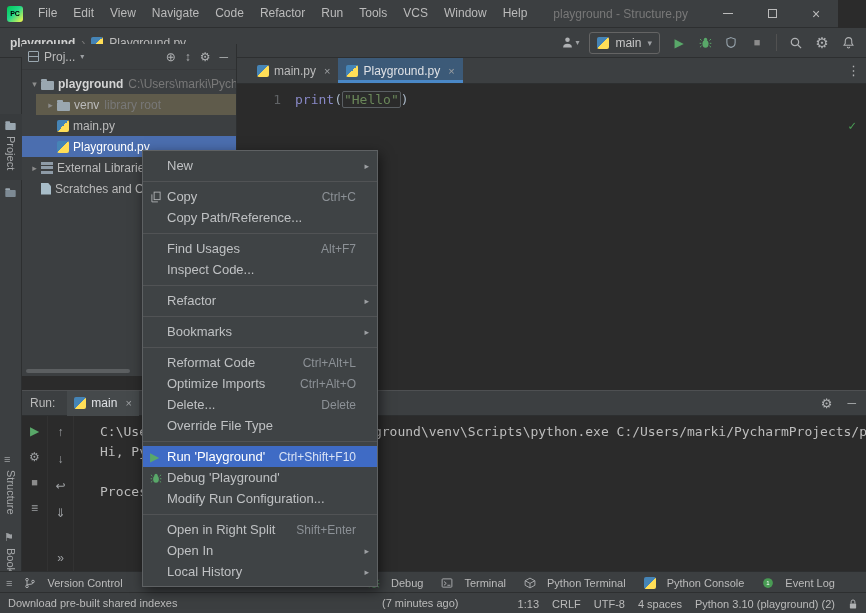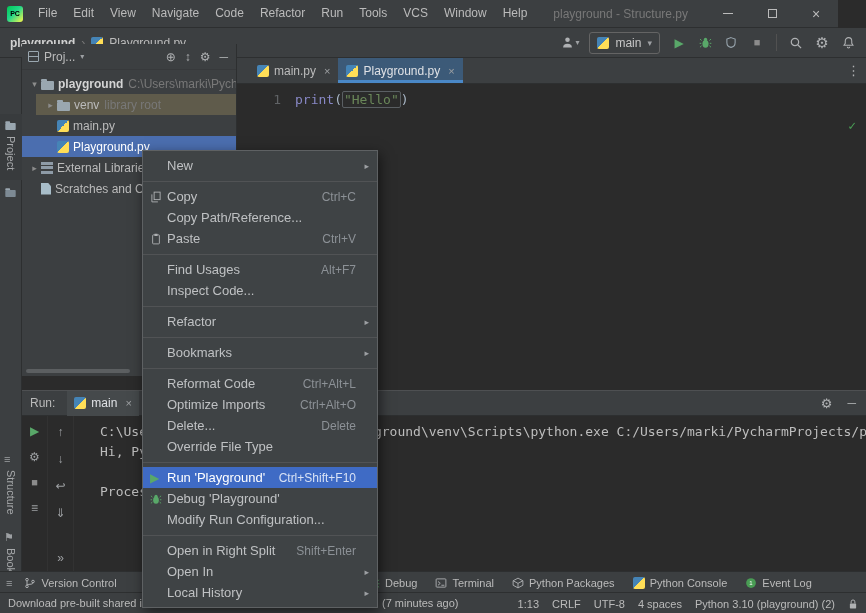--- a/index.html
+++ b/index.html
@@ -98,21 +98,21 @@
 .rp-col{position:absolute;top:0;height:100%;width:26px;border-right:1px solid #323232;
         display:flex;flex-direction:column;align-items:center;gap:13px;padding:9px 0 6px 0;color:#9da0a3;font-size:12px;}
 .rp-col .last{margin-top:auto;}
 .console{position:absolute;left:52px;top:0;right:0;bottom:0;padding:6px 0 0 26px;overflow:hidden;
          font-family:"DejaVu Sans Mono",monospace;font-size:13px;line-height:20px;color:#bdbdbd;white-space:pre;}
 
 
 .twb-bar{left:0;top:571px;width:866px;height:21px;background:#3c3f41;border-top:1px solid #2d2f30;font-size:11px;}
 .twb-left{position:absolute;left:6px;top:0;height:21px;display:flex;align-items:center;gap:12px;}
 .twb-right{position:absolute;left:368px;top:0;height:21px;display:flex;align-items:center;gap:18px;}
-.twb-item{display:flex;align-items:center;gap:5px;color:#bbb;white-space:nowrap;}
+.twb-item{display:flex;align-items:center;gap:11px;color:#bbb;white-space:nowrap;}
 
 
 .statusbar{left:0;top:592px;width:866px;height:21px;background:#3c3f41;border-top:1px solid #2d2f30;font-size:11px;}
 .sb-msg{position:absolute;left:8px;top:4px;white-space:nowrap;}
 .sb-git{position:absolute;left:382px;top:4px;white-space:nowrap;}
 .sb-right-wrap{position:absolute;right:8px;top:0;height:21px;display:flex;align-items:center;gap:13px;}
 .sb-items{display:flex;gap:13px;}
 .sb-item{white-space:nowrap;}
 
 
@@ -399,21 +399,21 @@
             </svg>
           </span>
           <span>Terminal</span>
         </div>
         <div class="twb-item">
           <span class="ic svg-ic">
             <svg width="12" height="12" viewBox="0 0 16 16">
               <path d="M8 1.5 L14.5 5 V11 L8 14.5 L1.5 11 V5 Z M1.5 5 L8 8.5 L14.5 5 M8 8.5 V14.5" fill="none" stroke="#afb1b3" stroke-width="1.2"></path>
             </svg>
           </span>
-          <span>Python Packages</span>
+          <span>Python Terminal</span>
         </div>
         <div class="twb-item">
           <span class="ic py-icon"></span>
           <span>Python Console</span>
         </div>
         <div class="twb-item">
           <span class="ic svg-ic">
             <svg width="12" height="12" viewBox="0 0 16 16">
               <circle cx="8" cy="8" r="6.5" fill="#499c54"></circle>
               <text x="8" y="11" font-size="8" fill="#ffffff" text-anchor="middle" font-family="sans-serif">1</text>
@@ -467,37 +467,20 @@
         <span class="cm-label">Copy</span>
         <span class="cm-right">
           <span class="cm-shortcut">Ctrl+C</span>
           <span class="cm-arrow"></span>
         </span>
       </div>
       <div class="cm-item">
         <span class="cm-icon"></span>
         <span class="cm-label">Copy Path/Reference...</span>
         <span class="cm-right">
-          <span class="cm-arrow"></span>
-        </span>
-      </div>
-      <div class="cm-item">
-        <span class="cm-icon">
-          <span class="ic svg-ic">
-            <svg width="12" height="12" viewBox="0 0 16 16">
-              <g fill="none" stroke="#afb1b3" stroke-width="1.2">
-                <rect x="3.5" y="2.5" width="9" height="12" rx="1"></rect>
-              </g>
-              <rect x="6" y="1" width="4" height="3" fill="#afb1b3"></rect>
-            </svg>
-          </span>
-        </span>
-        <span class="cm-label">Paste</span>
-        <span class="cm-right">
-          <span class="cm-shortcut">Ctrl+V</span>
           <span class="cm-arrow"></span>
         </span>
       </div>
       <div class="menu-sep"></div>
       <div class="cm-item">
         <span class="cm-icon"></span>
         <span class="cm-label">Find Usages</span>
         <span class="cm-right">
           <span class="cm-shortcut">Alt+F7</span>
           <span class="cm-arrow"></span>

